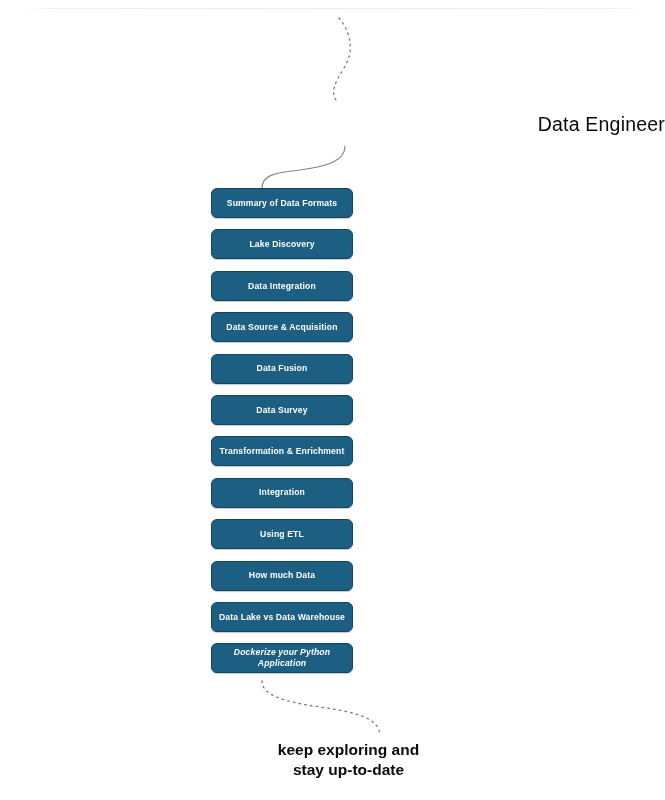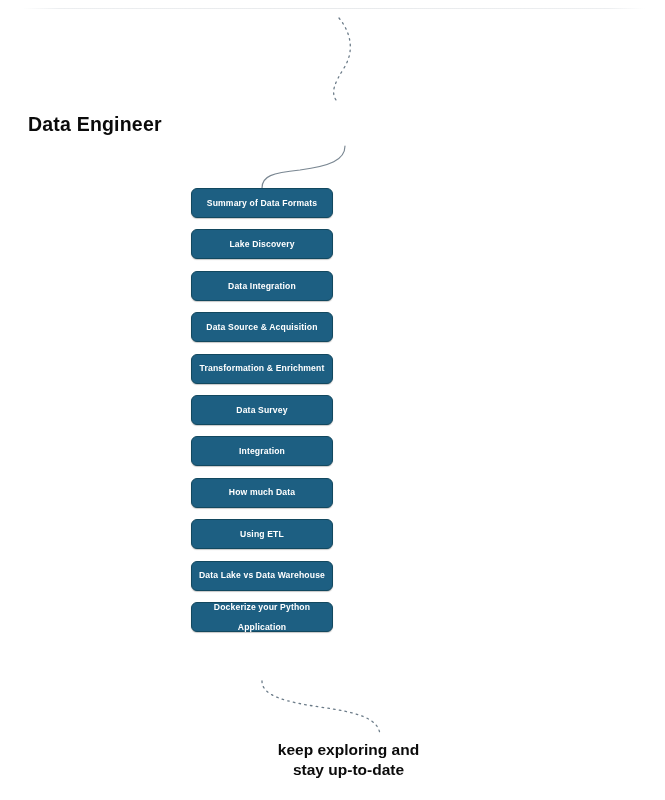--- a/index.html
+++ b/index.html
@@ -47,25 +47,25 @@
     height: 800px;
     pointer-events: none;
   }
 
   
   .title {
     position: absolute;
     left: 0;
     top: 113px;
     width: 665px;
-    text-align: left;
+    text-align: right;
     padding-left: 28px;
     box-sizing: border-box;
     font-size: 19.5px;
-    font-weight: bold;
+    font-weight: normal;
     letter-spacing: 0.2px;
     color: #0b0b0b;
     white-space: nowrap;
   }
 
   
   .topic-list {
     position: absolute;
     left: 191px;
     top: 188px;
@@ -85,23 +85,25 @@
     display: flex;
     align-items: center;
     justify-content: center;
     text-align: center;
     color: #ffffff;
     font-size: 8.6px;
     font-weight: bold;
     letter-spacing: 0.15px;
     line-height: 10.5px;
     padding: 0 5px;
+    margin-left: 20px;
   }
   .topic-box.two-line {
-    line-height: 20px;
+    line-height: 11px;
+    font-style: italic;
   }
   .topic-label {
     display: block;
     white-space: pre-line;
   }
 
   
   .closing {
     position: absolute;
     left: 0;
@@ -146,39 +148,42 @@
     </div>
 
     <div class="topic-box">
       <span class="topic-label">Data Integration</span>
     </div>
 
     <div class="topic-box">
       <span class="topic-label">Data Source &amp; Acquisition</span>
     </div>
 
-
     <div class="topic-box">
-      <span class="topic-label">Transformation &amp; Enrichment</span>
+      <span class="topic-label">Data Fusion</span>
     </div>
 
     <div class="topic-box">
       <span class="topic-label">Data Survey</span>
     </div>
 
     <div class="topic-box">
+      <span class="topic-label">Transformation &amp; Enrichment</span>
+    </div>
+
+    <div class="topic-box">
       <span class="topic-label">Integration</span>
     </div>
 
     <div class="topic-box">
-      <span class="topic-label">How much Data</span>
+      <span class="topic-label">Using ETL</span>
     </div>
 
     <div class="topic-box">
-      <span class="topic-label">Using ETL</span>
+      <span class="topic-label">How much Data</span>
     </div>
 
     <div class="topic-box">
       <span class="topic-label">Data Lake vs Data Warehouse</span>
     </div>
 
     <div class="topic-box two-line">
       <span class="topic-label">Dockerize your Python
 Application</span>
     </div>

